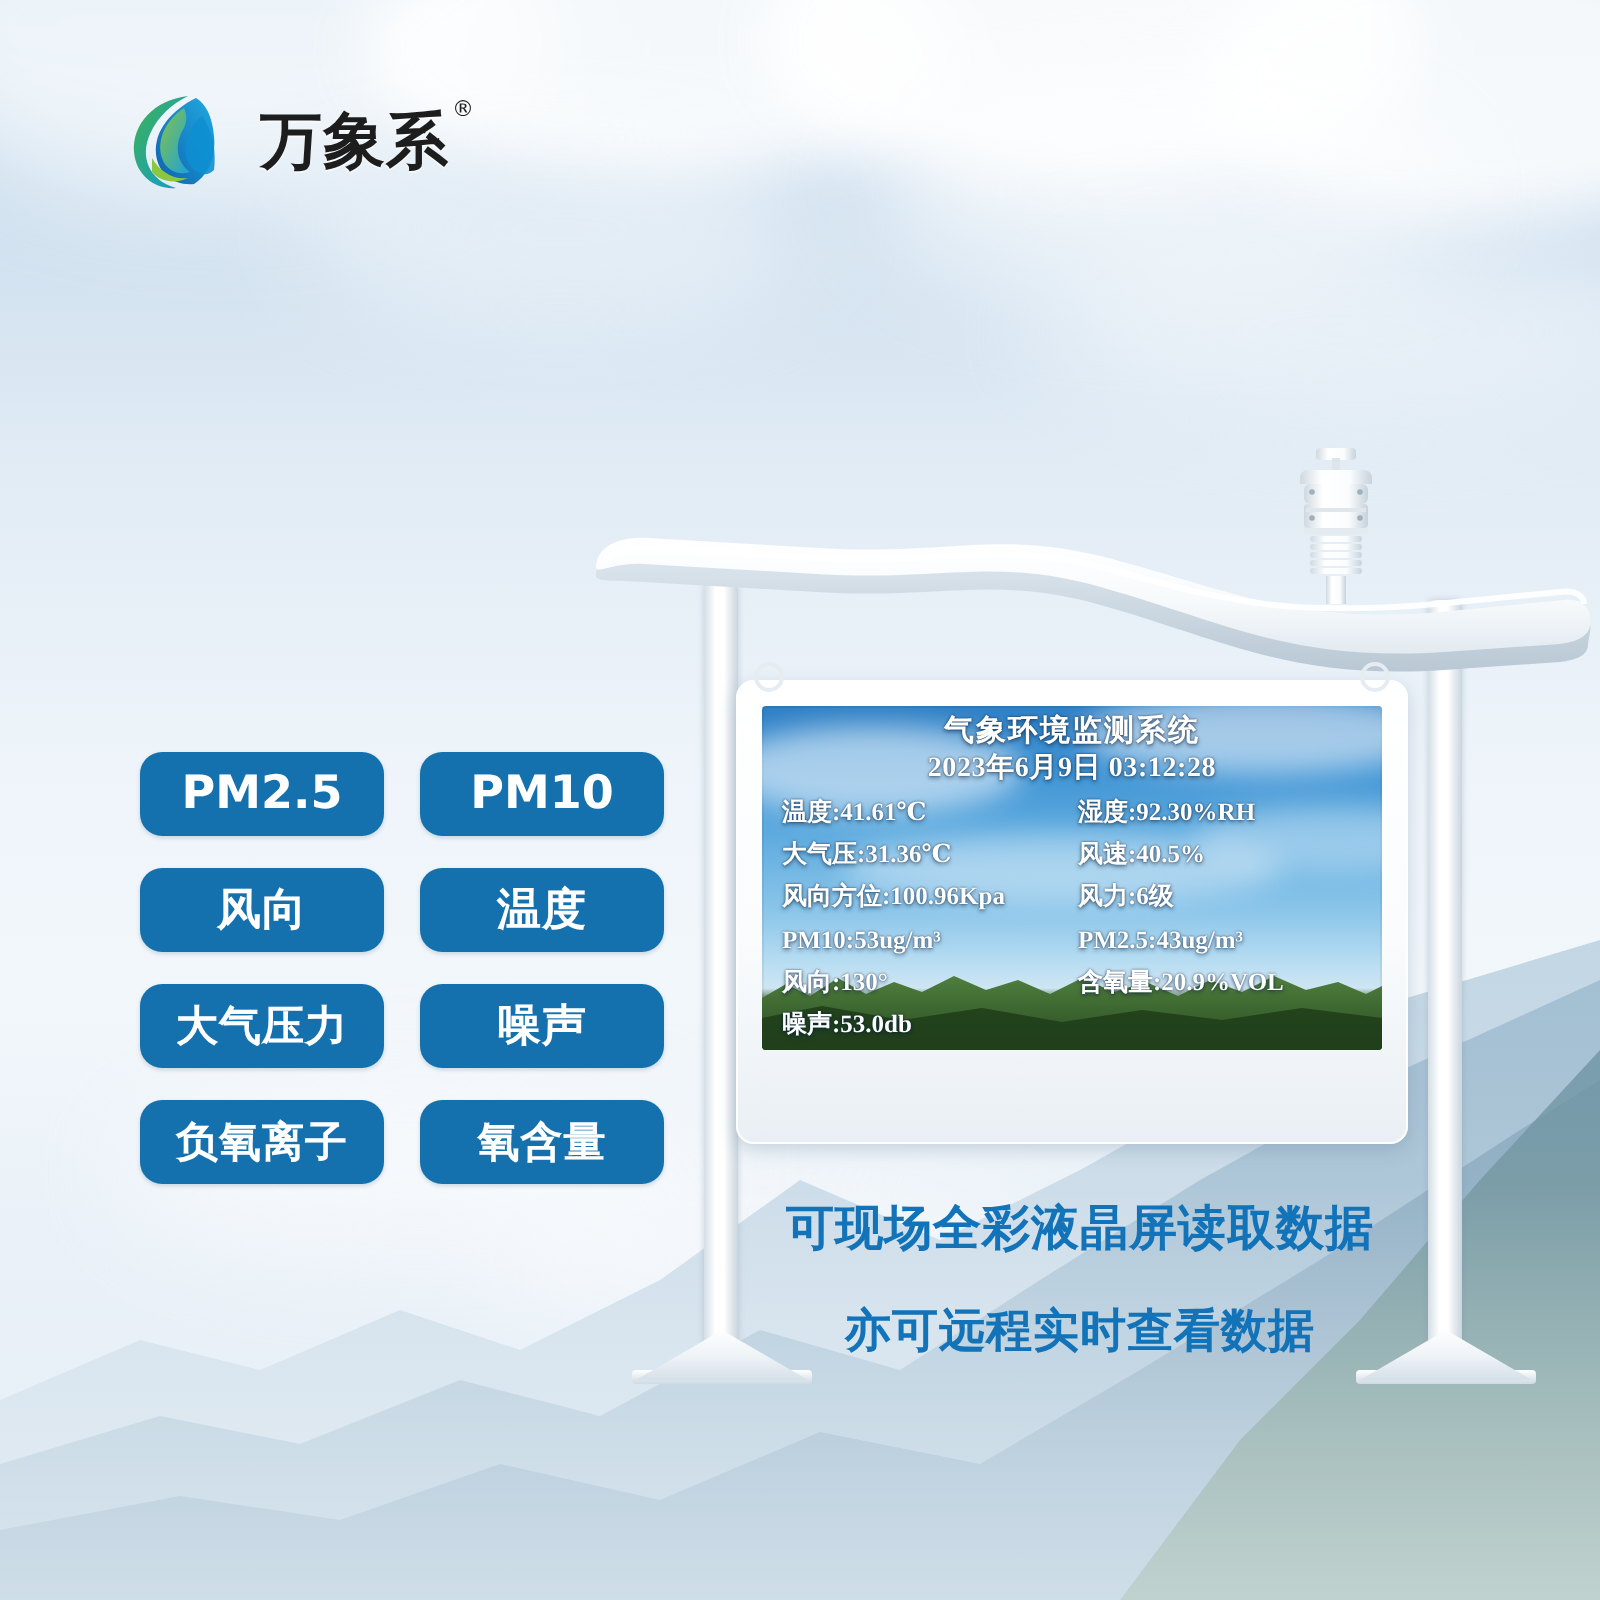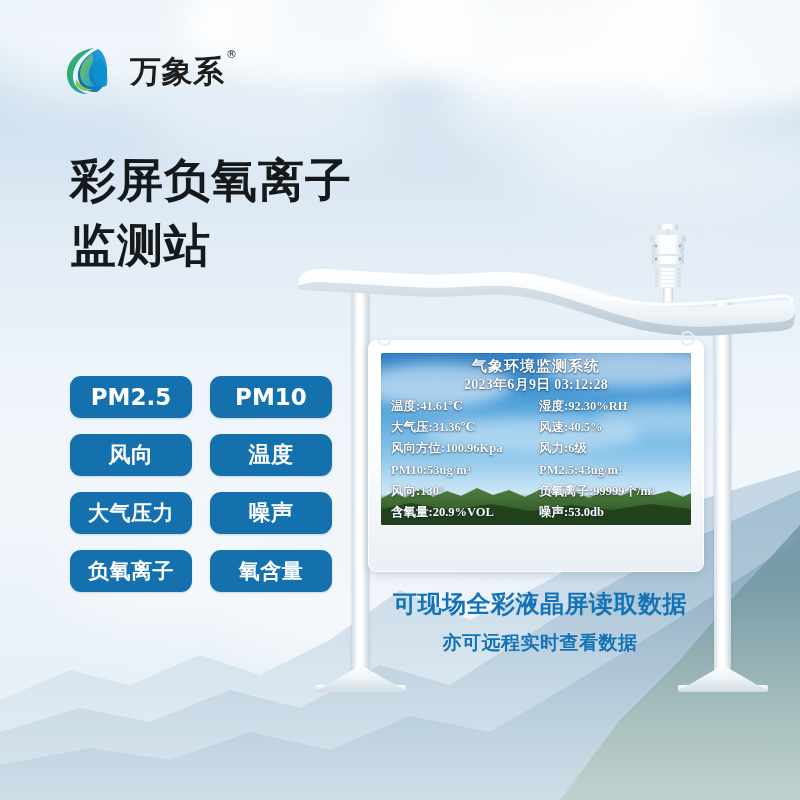--- a/index.html
+++ b/index.html
@@ -123,22 +123,22 @@
   .s-grid{display:grid;grid-template-columns:1fr 1fr;column-gap:6px;row-gap:1px;margin-top:2px;}
   .s-cell{font-size:12.5px;line-height:1.62;white-space:nowrap;}
 
   
   .caption{
     position:absolute;left:385px;top:583px;width:310px;
     color:#1273b8;font-weight:700;font-size:24px;line-height:1.78;
     font-family:"DejaVu Sans","Liberation Sans",sans-serif;
     letter-spacing:.5px;text-align:center;
   }
-  .caption div{white-space:nowrap;}
-  .caption div:last-child{font-size:19px;}
+  .caption div{white-space:nowrap;margin-top:10px;}
+  .caption div:last-child{font-size:23px;}
 </style>
 </head>
 <body>
 
 <div id="stage">
 
   <div class="sky"></div>
   <div class="cloudsoft" style="left:-60px;top:-70px;width:340px;height:170px;opacity:.75;"></div>
   <div class="cloud" style="left:180px;top:-40px;width:300px;height:130px;opacity:.85;"></div>
   <div class="cloud" style="left:380px;top:-55px;width:330px;height:150px;opacity:.9;"></div>
@@ -200,24 +200,20 @@
       <path d="M28,8 C19,14 14,24 17,33 C19,39 25,42 31,40 C24,35 23,26 28,18 C30,14 29,10 28,8 Z" fill="url(#lgC)" opacity=".95"></path>
       <path d="M37,12 C30,18 27,27 30,35 C33,41 39,43 43,39 C44,31 43,20 37,12 Z" fill="#0d8fd1" opacity=".9"></path>
       <path d="M12,33 C16,40 23,44 30,43 C24,46 16,45 12,40 Z" fill="#8dc63f"></path>
     </svg>
     <div class="logo-text">
       <span>万象系</span>
       <span class="logo-reg">®</span>
     </div>
   </div>
 
-  <div class="headline">
-    <div>彩屏负氧离子</div>
-    <div>监测站</div>
-  </div>
 
   <div class="pills">
     <div class="pill latin">PM2.5</div>
     <div class="pill latin">PM10</div>
     <div class="pill">风向</div>
     <div class="pill">温度</div>
     <div class="pill wide">大气压力</div>
     <div class="pill">噪声</div>
     <div class="pill wide">负氧离子</div>
     <div class="pill wide">氧含量</div>
@@ -307,21 +303,20 @@
           <div class="s-grid">
             <div class="s-cell">温度:41.61℃</div>
             <div class="s-cell">湿度:92.30%RH</div>
             <div class="s-cell">大气压:31.36℃</div>
             <div class="s-cell">风速:40.5%</div>
             <div class="s-cell">风向方位:100.96Kpa</div>
             <div class="s-cell">风力:6级</div>
             <div class="s-cell">PM10:53ug/m³</div>
             <div class="s-cell">PM2.5:43ug/m³</div>
             <div class="s-cell">风向:130°</div>
-            <div class="s-cell">负氧离子:99999个/m³</div>
             <div class="s-cell">含氧量:20.9%VOL</div>
             <div class="s-cell">噪声:53.0db</div>
           </div>
         </div>
       </div>
     </div>
   </div>
 
   <div class="caption">
     <div>可现场全彩液晶屏读取数据</div>

